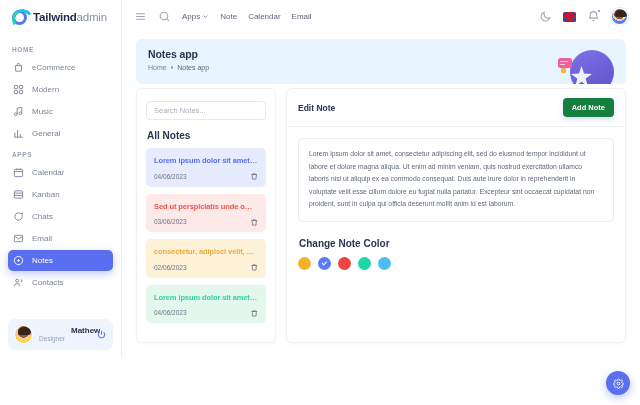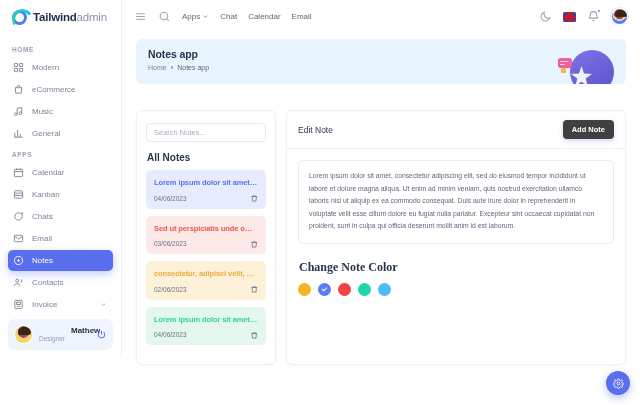--- a/index.html
+++ b/index.html
@@ -177,21 +177,21 @@
     background: #f2609b; border-radius: 2.5px;
   }
   .art-note::before { content:""; position:absolute; left:2px; top:2.5px; width:8px; height:1.4px; background:#fbd3e3; border-radius:1px; }
   .art-note::after  { content:""; position:absolute; left:2px; top:5.5px; width:5px; height:1.4px; background:#fbd3e3; border-radius:1px; }
   .art-chip {
     position: absolute; right: 50px; bottom: 21px; width: 5px; height: 5px;
     background: #f7b24a; border-radius: 1.5px;
   }
 
   
-  .panels { display: flex; gap: 10px; margin-top: 26px; }
+  .panels { display: flex; gap: 10px; margin-top: 4px; }
   .panel {
     background: #ffffff;
     border: 1px solid #eef0f5;
     border-radius: 6px;
     box-shadow: 0 1px 3px rgba(30,40,70,.04);
   }
   .panel-left { width: 140px; flex: 0 0 140px; padding: 10px 9px 12px 9px; }
   .panel-right { flex: 1 1 auto; min-width: 0; display: flex; flex-direction: column; }
 
   .search-input {
@@ -225,39 +225,39 @@
   .note-amber  { background: #fdf2d8; }
   .note-amber .note-title { color: #f0a93b; }
   .note-green  { background: #e4f7ec; }
   .note-green .note-title { color: #2ed3a0; }
 
   .panel-head {
     display: flex; align-items: center; justify-content: space-between;
     padding: 9px 11px;
     border-bottom: 1px solid #eef0f5;
   }
-  .panel-title { font-size: 8.5px; font-weight: 400; color: #2a3450; }
+  .panel-title { font-size: 8.5px; font-weight: 700; color: #2a3450; }
   .btn-primary {
-    background: #404040; color: #fff;
+    background: #15803d; color: #fff;
     font-size: 7.5px; font-weight: 600;
     border: none; border-radius: 4px;
     padding: 5px 9px; cursor: pointer;
     font-family: "Liberation Sans", sans-serif;
     box-shadow: 0 2px 5px rgba(90,111,240,.28);
   }
   .panel-body { padding: 11px 11px 13px 11px; }
   .note-textarea {
     width: 100%; height: 84px;
     border: 1px solid #e9ecf2; border-radius: 5px;
     padding: 9px 10px;
     font-size: 6.8px; line-height: 1.85; color: #5f687c;
     font-family: "Liberation Sans", sans-serif;
     resize: none; outline: none; background: #fff;
   }
-  .color-label { font-size: 12px; font-weight: 700; color: #2a3450; margin: 12px 0 8px 1px; font-family: Liberation Serif, serif; }
+  .color-label { font-size: 10px; font-weight: 700; color: #2a3450; margin: 12px 0 8px 1px; }
   .swatches { display: flex; gap: 7px; }
   .swatch {
     width: 13px; height: 13px; border-radius: 50%;
     cursor: pointer; position: relative;
   }
   .swatch.sel::after {
     content: ""; position: absolute;
     left: 3.6px; top: 4px; width: 4.2px; height: 2.2px;
     border-left: 1.3px solid #fff; border-bottom: 1.3px solid #fff;
     transform: rotate(-45deg);
@@ -286,42 +286,42 @@
       </div>
     </div>
 
     <div class="nav-scroll">
 
       <div class="nav-section">HOME</div>
 
       <div class="nav-item">
         <span class="ic">
             <svg viewBox="0 0 24 24" fill="none" stroke="currentColor" stroke-width="2">
+              <path d="M5 8h14l-1 12H6L5 8z"></path>
+              <path d="M9 8V6a3 3 0 0 1 6 0v2"></path>
+            </svg>
+          </span>
+        <span class="nav-label">eCommerce</span>
+      </div>
+
+      <div class="nav-item">
+        <span class="ic">
+            <svg viewBox="0 0 24 24" fill="none" stroke="currentColor" stroke-width="2">
               <rect x="3" y="3" width="7" height="7" rx="1"></rect>
               <rect x="14" y="3" width="7" height="7" rx="1"></rect>
               <rect x="3" y="14" width="7" height="7" rx="1"></rect>
               <rect x="14" y="14" width="7" height="7" rx="1"></rect>
             </svg>
           </span>
         <span class="nav-label">Modern</span>
       </div>
 
       <div class="nav-item">
         <span class="ic">
             <svg viewBox="0 0 24 24" fill="none" stroke="currentColor" stroke-width="2">
-              <path d="M5 8h14l-1 12H6L5 8z"></path>
-              <path d="M9 8V6a3 3 0 0 1 6 0v2"></path>
-            </svg>
-          </span>
-        <span class="nav-label">eCommerce</span>
-      </div>
-
-      <div class="nav-item">
-        <span class="ic">
-            <svg viewBox="0 0 24 24" fill="none" stroke="currentColor" stroke-width="2">
               <path d="M9 18V5l10-2v13"></path>
               <circle cx="6" cy="18" r="3"></circle>
               <circle cx="16" cy="16" r="3"></circle>
             </svg>
           </span>
         <span class="nav-label">Music</span>
       </div>
 
       <div class="nav-item">
         <span class="ic">
@@ -392,35 +392,20 @@
         <span class="ic">
             <svg viewBox="0 0 24 24" fill="none" stroke="currentColor" stroke-width="2">
               <circle cx="9" cy="8" r="3.2"></circle>
               <path d="M3 20c0-3.3 2.7-5.5 6-5.5s6 2.2 6 5.5"></path>
               <path d="M17 11a2.6 2.6 0 1 0 0-5.2"></path>
             </svg>
           </span>
         <span class="nav-label">Contacts</span>
       </div>
 
-      <div class="nav-item">
-        <span class="ic">
-            <svg viewBox="0 0 24 24" fill="none" stroke="currentColor" stroke-width="2">
-              <rect x="4" y="3" width="16" height="18" rx="2"></rect>
-              <rect x="8" y="7" width="8" height="5"></rect>
-              <path d="M8 16h8"></path>
-            </svg>
-          </span>
-        <span class="nav-label">Invoice</span>
-        <span class="chev">
-            <svg viewBox="0 0 24 24" fill="none" stroke="currentColor" stroke-width="3">
-              <path d="M6 9l6 6 6-6"></path>
-            </svg>
-          </span>
-      </div>
 
     </div>
 
     <div class="user-card">
       <div class="avatar-sm"></div>
       <div class="user-meta">
         <div class="user-name">Mathew</div>
         <div class="user-role">Designer</div>
       </div>
       <span class="power">
@@ -448,21 +433,21 @@
         </span>
 
       <span class="tb-link">
         <span>Apps</span>
         <span class="chev">
             <svg viewBox="0 0 24 24" fill="none" stroke="currentColor" stroke-width="3">
               <path d="M6 9l6 6 6-6"></path>
             </svg>
           </span>
       </span>
-      <span class="tb-link">Chat</span>
+      <span class="tb-link">Note</span>
       <span class="tb-link">Calendar</span>
       <span class="tb-link">Email</span>
 
       <span class="tb-spacer"></span>
 
       <span class="tb-icon">
           <svg viewBox="0 0 24 24" fill="none" stroke="currentColor" stroke-width="2">
             <path d="M20 14.5A8.3 8.3 0 0 1 9.5 4 8.3 8.3 0 1 0 20 14.5z"></path>
           </svg>
         </span>

